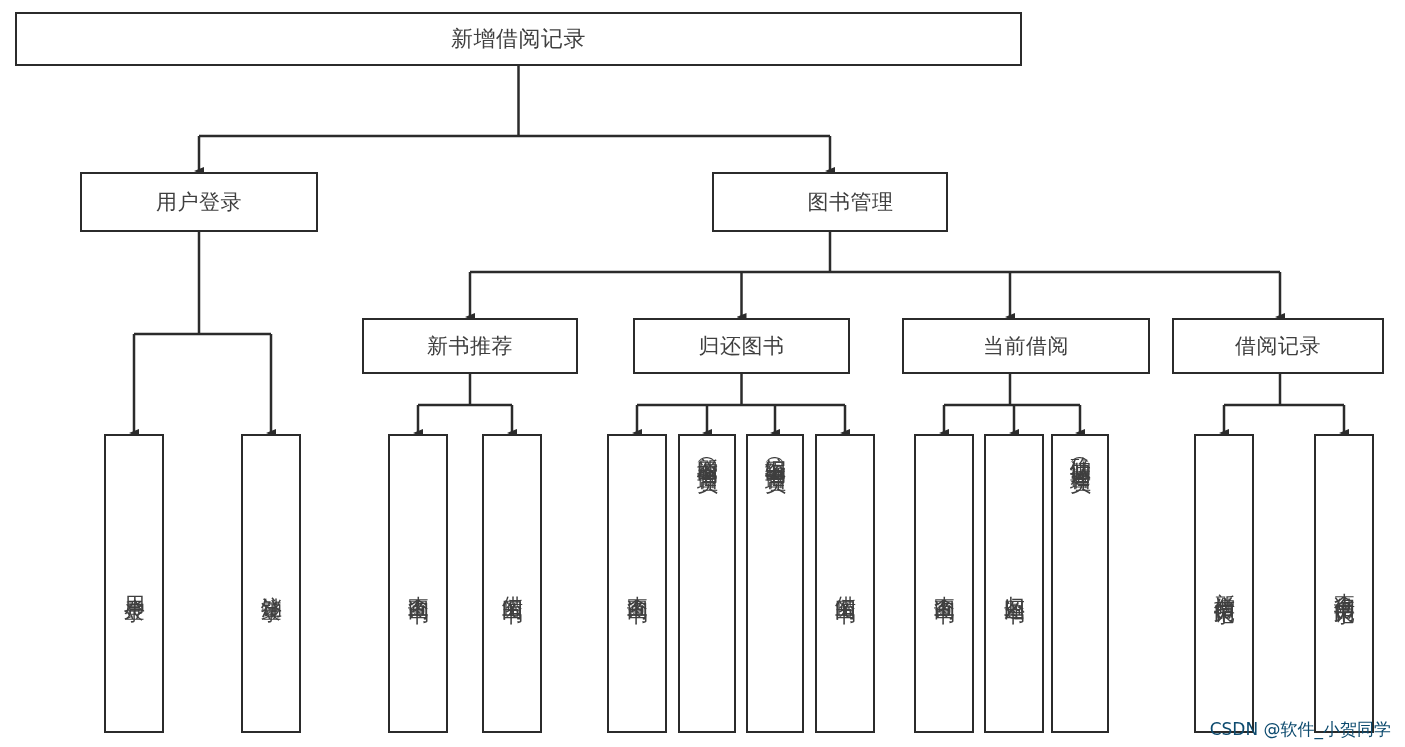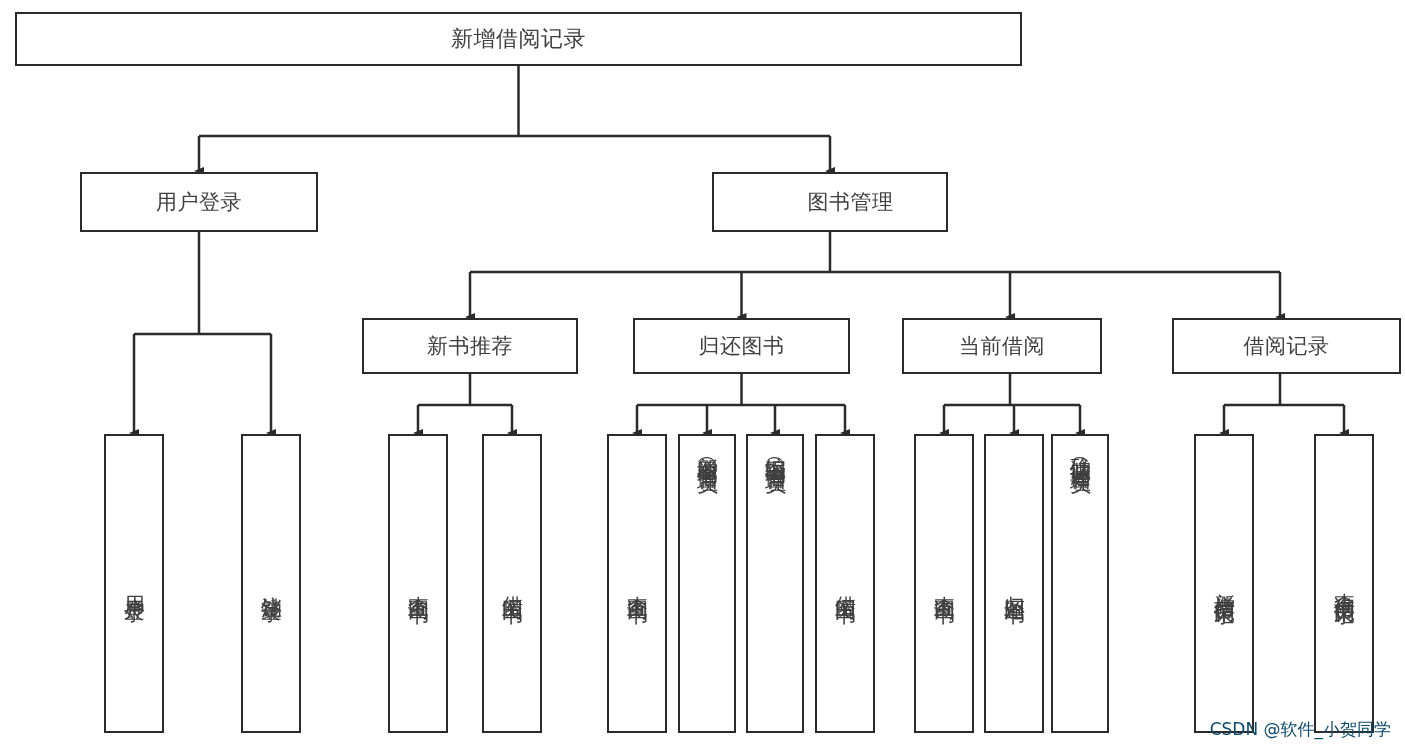--- a/index.html
+++ b/index.html
@@ -129,24 +129,24 @@
       </div>
       <div class="node horizontal" style="left: 712px; top: 172px; width: 236px; height: 60px; padding-left: 41px;">
         <span class="node-label">图书管理</span>
       </div>
       <div class="node horizontal" style="left: 362px; top: 318px; width: 216px; height: 56px; justify-content: center;">
         <span class="node-label">新书推荐</span>
       </div>
       <div class="node horizontal" style="left: 633px; top: 318px; width: 217px; height: 56px;">
         <span class="node-label">归还图书</span>
       </div>
-      <div class="node horizontal" style="left: 902px; top: 318px; width: 200px; height: 56px;">
+      <div class="node horizontal" style="left: 902px; top: 318px; width: 248px; height: 56px;">
         <span class="node-label">当前借阅</span>
       </div>
-      <div class="node horizontal" style="left: 1172px; top: 318px; width: 229px; height: 56px;">
+      <div class="node horizontal" style="left: 1172px; top: 318px; width: 212px; height: 56px;">
         <span class="node-label">借阅记录</span>
       </div>
       <div class="node vertical centered" style="left: 104px; top: 434px; width: 60px; height: 299px;">
         <span class="node-label">用户登录</span>
       </div>
       <div class="node vertical centered" style="left: 241px; top: 434px; width: 60px; height: 299px;">
         <span class="node-label">注销登录</span>
       </div>
       <div class="node vertical centered" style="left: 388px; top: 434px; width: 60px; height: 299px;">
         <span class="node-label">查询图书</span>

